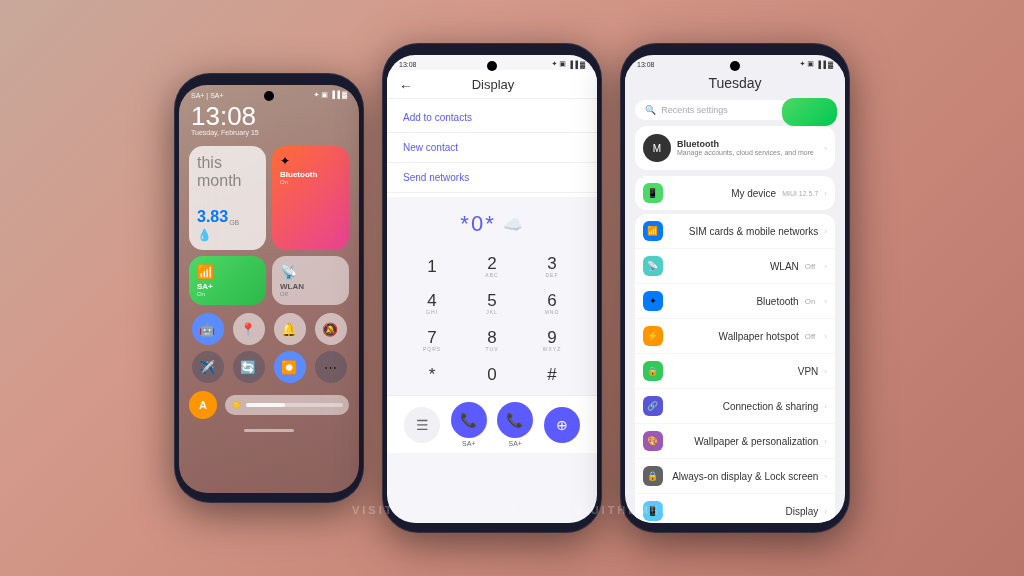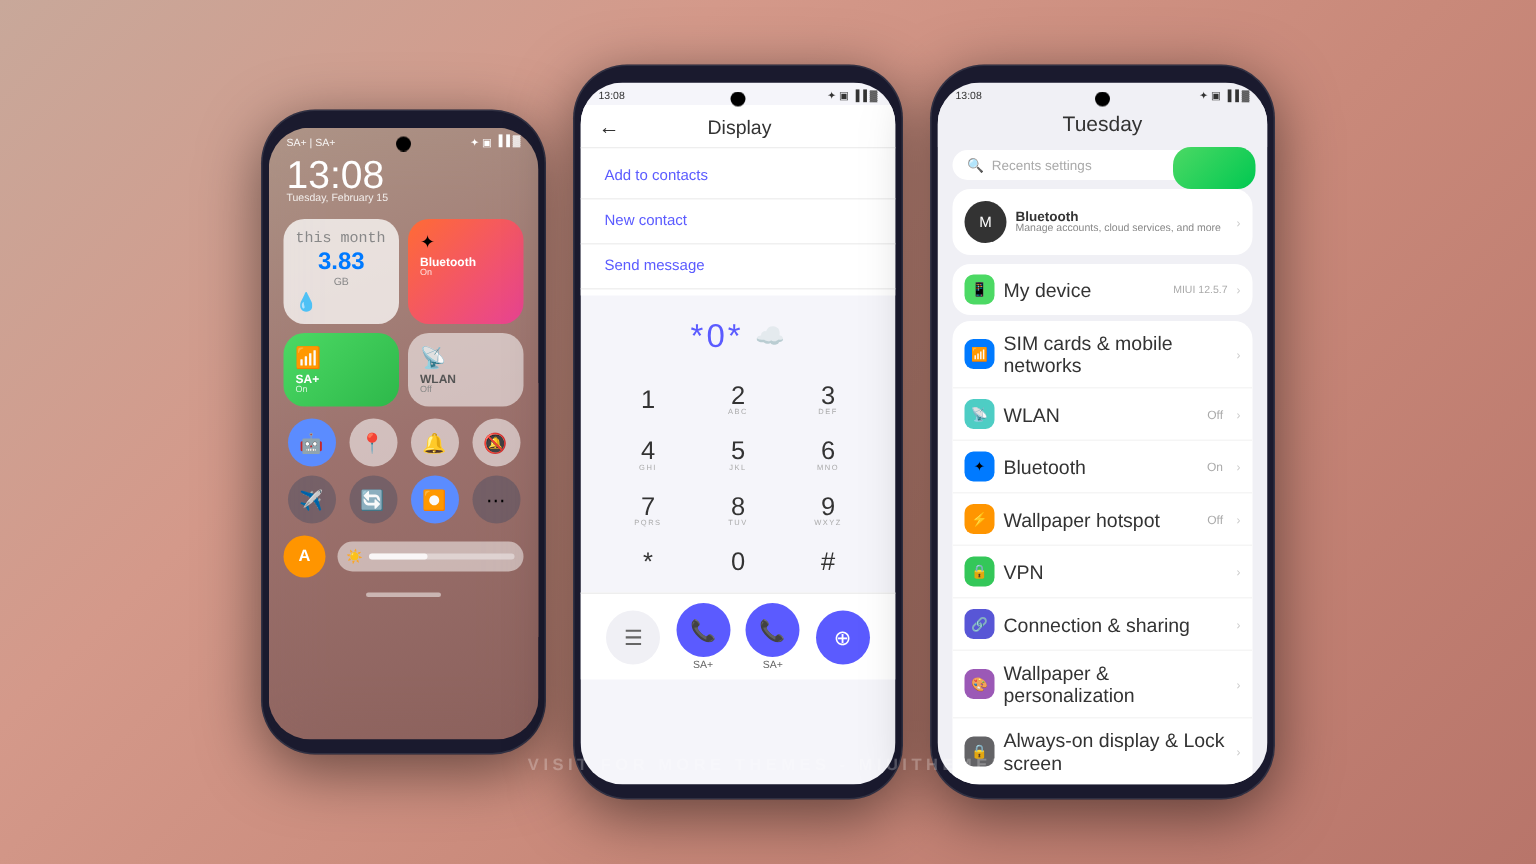--- a/index.html
+++ b/index.html
@@ -491,22 +491,23 @@
     .icon-purple { background: #9b59b6; }
     .icon-teal { background: #4ecdc4; }
     .icon-orange { background: #ff9500; }
     .icon-dark { background: #636366; }
     .icon-light-blue { background: #5ac8fa; }
     .icon-indigo { background: #5856d6; }
     .icon-green2 { background: #34c759; }
 
     .settings-item-label {
       flex: 1;
-      font-size: 13px;
+      font-size: 10px;
       color: #333;
+      text-align: right;
     }
 
     .settings-item-value {
       font-size: 8px;
       color: #aaa;
       margin-right: 3px;
     }
 
     .settings-arrow { font-size: 8px; color: #ccc; }
 
@@ -548,22 +549,22 @@
           <span>▓</span>
         </div>
       </div>
 
       <div class="ctrl-time">13:08</div>
       <div class="ctrl-date">Tuesday, February 15</div>
 
       <div class="ctrl-tiles">
 
         <div class="tile tile-data">
-          <div style="font-size:10px;color:#888;margin-bottom:1px;font-family:Liberation Mono, monospace;">this month</div>
-          <div style="display:flex;align-items:center;gap:1px;flex-direction:column;">
+          <div style="font-size:16px;color:#888;margin-bottom:18px;">this month</div>
+          <div style="display:flex;align-items:flex-end;gap:1px;">
             <span style="font-size:16px;font-weight:700;color:#007aff;">3.83</span>
             <span style="font-size:7px;color:#888;">GB</span>
           </div>
           <div style="font-size:8px;color:#888;margin-top:2px;display:flex;align-items:center;gap:2px;">
             <span style="color:#007aff;font-size:12px;">💧</span>
           </div>
         </div>
 
         <div class="tile tile-bluetooth">
           <div class="bt-icon">✦</div>
@@ -629,21 +630,21 @@
       </div>
 
       <div class="dialer-header">
         <span class="back-arrow">←</span>
         <span class="dialer-title">Display</span>
       </div>
 
       <div class="dialer-actions">
         <div class="dialer-action-item">Add to contacts</div>
         <div class="dialer-action-item">New contact</div>
-        <div class="dialer-action-item">Send message</div>
+        <div class="dialer-action-item">Send networks</div>
       </div>
 
       <div class="dialer-number-display">
         <span class="dialer-number">*0*</span>
         <span class="dialer-cloud-icon">☁️</span>
       </div>
 
       <div class="keypad">
         <div class="keypad-row">
           <div class="key">

